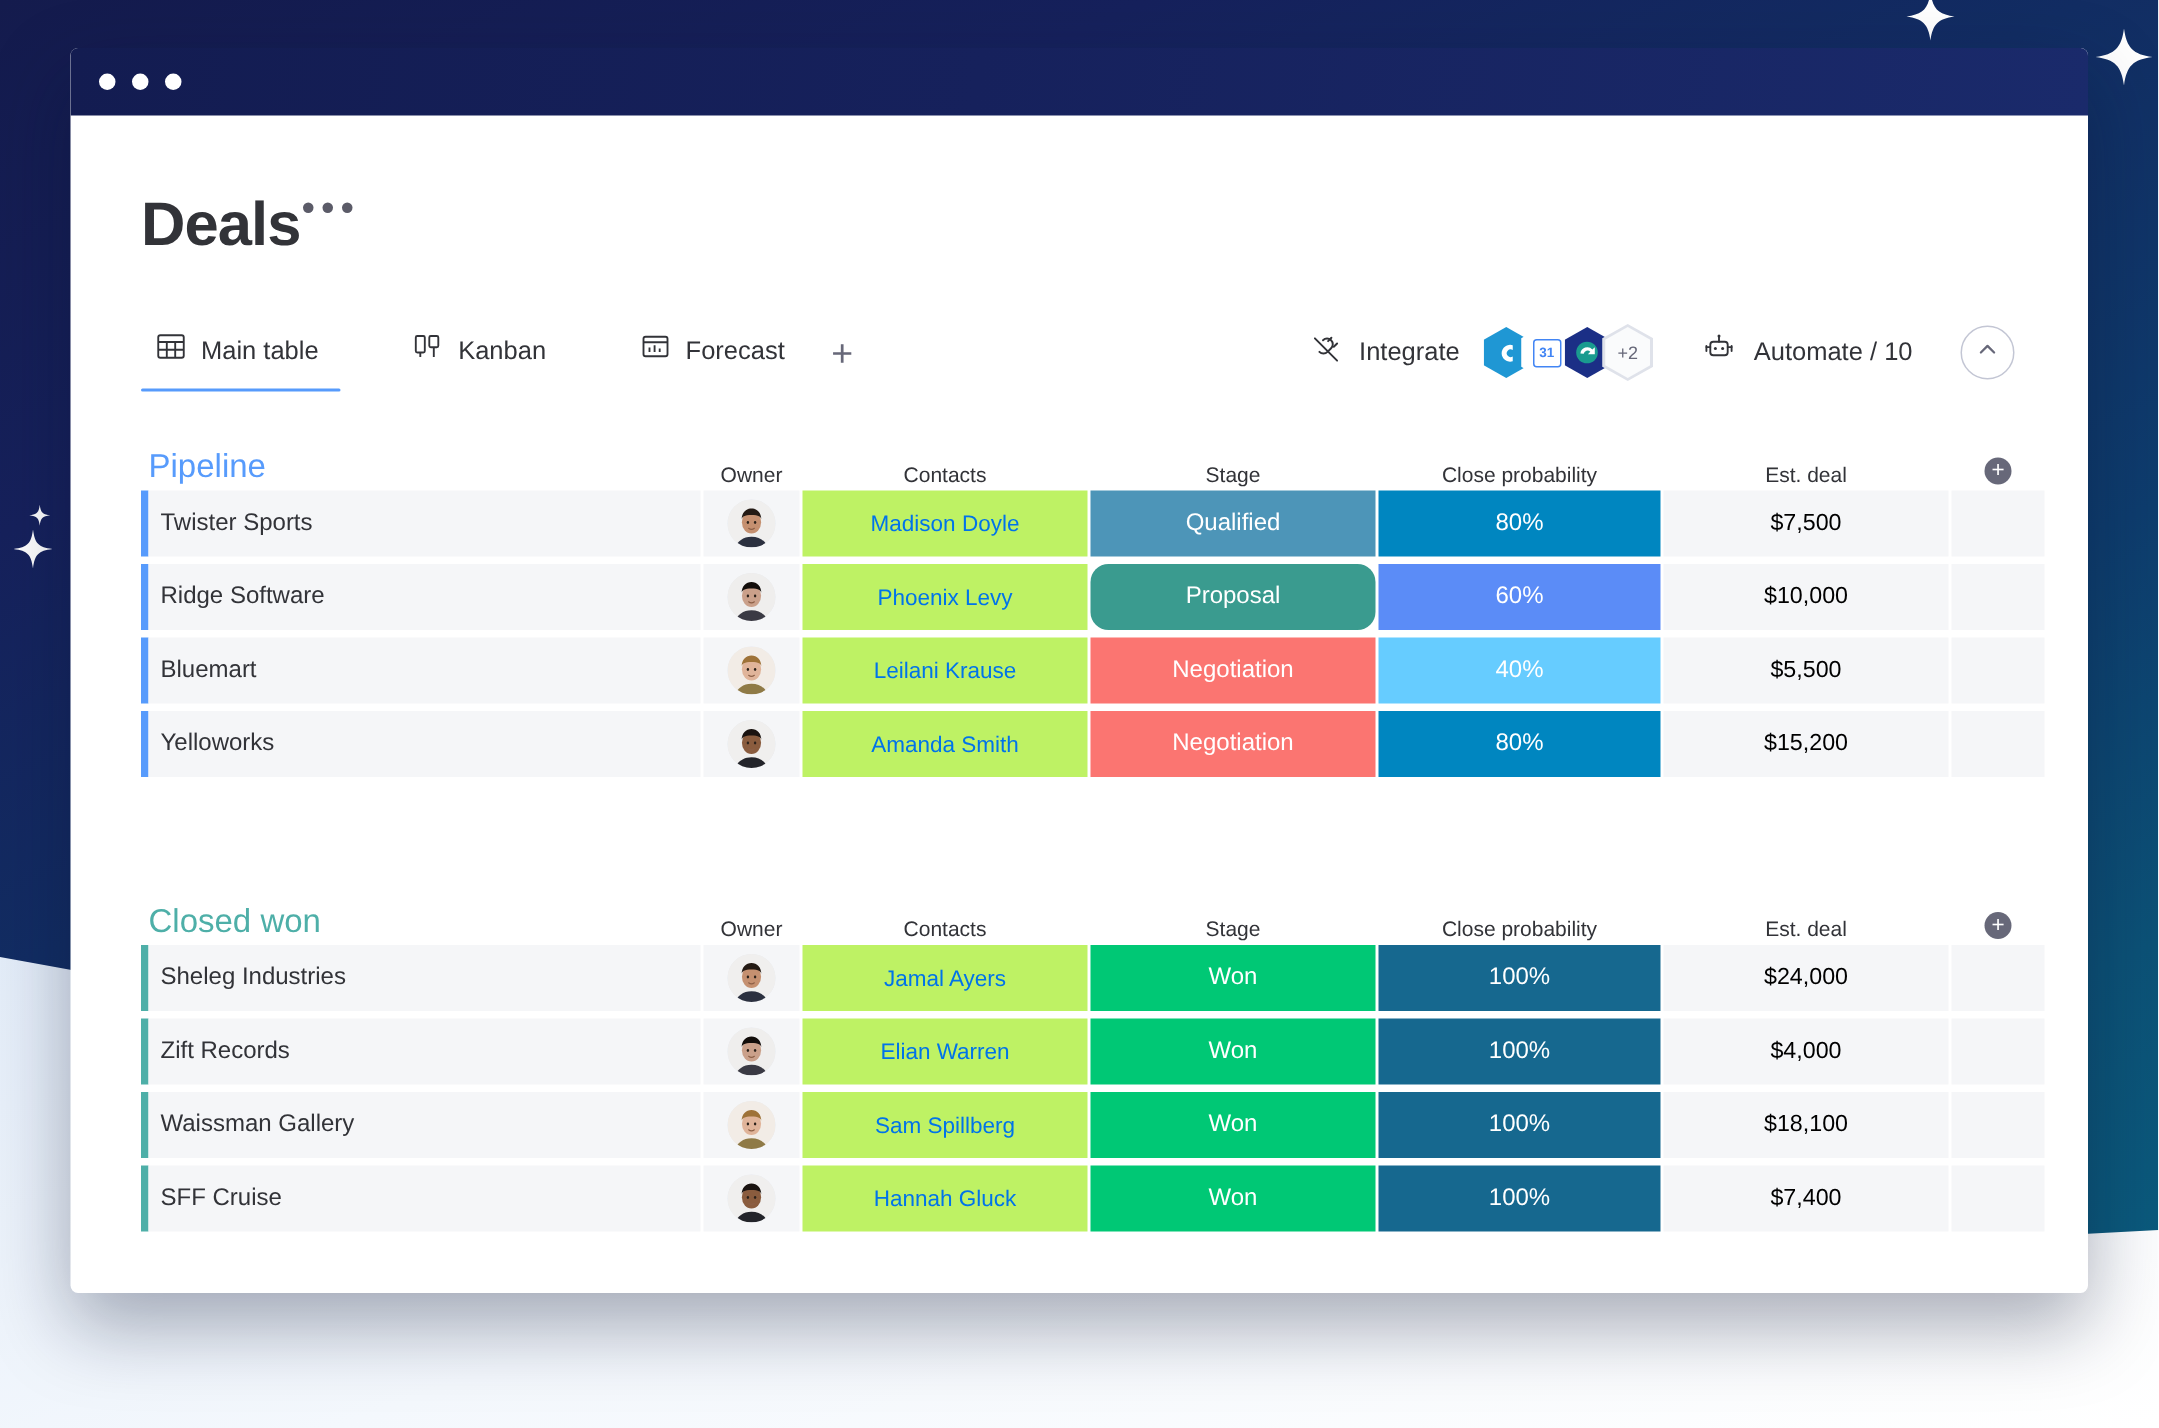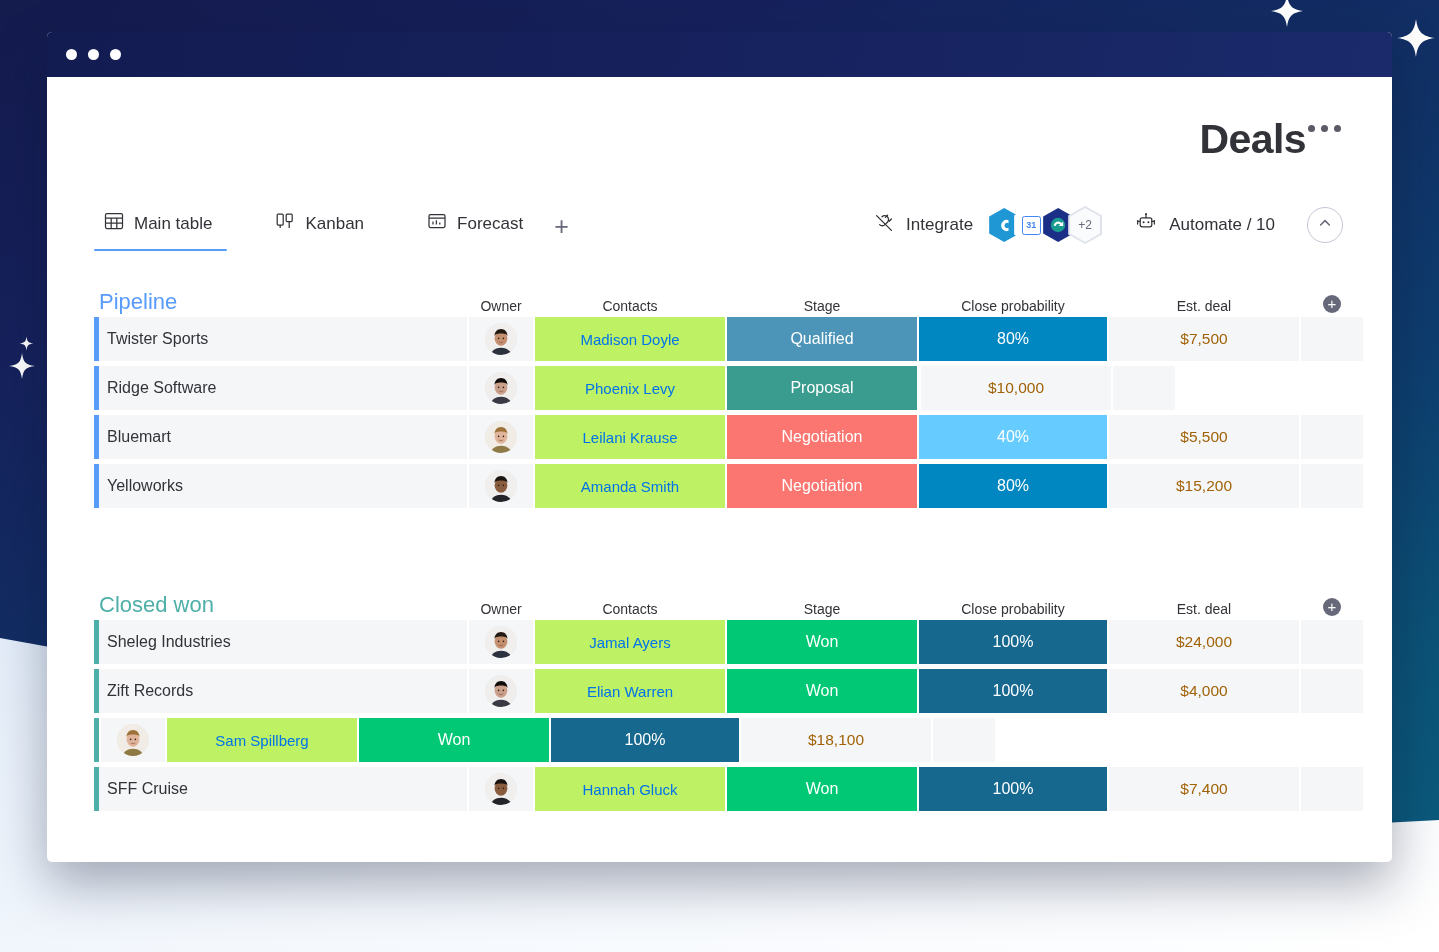--- a/index.html
+++ b/index.html
@@ -36,21 +36,21 @@
   #titlebar {
     height: 45px; width: 100%;
     background: linear-gradient(100deg, #131c51 0%, #16215c 45%, #1a2a6b 100%);
     display: flex; align-items: center; padding-left: 19px; gap: 11px;
   }
   .tb-dot { width: 11px; height: 11px; border-radius: 50%; background: #ffffff; }
 
   #content { padding: 38px 49px 0 47px; position: relative; height: 785px; }
 
   
-  #pageheader { display: flex; align-items: flex-start; justify-content: flex-end; }
+  #pageheader { display: flex; align-items: flex-start; justify-content: flex-start; margin-top: 10px; }
   #page-title {
     font-size: 41px; font-weight: 700; color: #323338; letter-spacing: -0.6px;
     line-height: 1; padding-top: 4px;
   }
   #kebab { display: flex; gap: 6px; align-items: center; padding: 10px 2px; cursor: pointer; }
   #kebab i { width: 7px; height: 7px; border-radius: 50%; background: #5b5b68; display:block; }
 
   
   #toolbar {
     margin-top: 47px; display: flex; align-items: center;
@@ -126,21 +126,21 @@
   .c-est    { width: 190px; flex: none; }
   .c-plus   { width: 62px; flex: none; }
   .gap { width: 2px; flex: none; }
 
   .cell-name {
     background: #f5f6f8; justify-content: flex-start; padding-left: 8px;
     color: #323338; font-size: 16px;
   }
   .cell-owner { background: #f5f6f8; }
   .cell-contact { background: #bef264; color: #0073ea; font-size: 15px; }
-  .cell-est { background: #f5f6f8; color: #a16207; font-size: 15.5px; }
+  .cell-est { background: #f5f6f8; color: #000000; font-size: 15.5px; }
   .cell-plus { background: #f5f6f8; }
   .cell-stage, .cell-prob { color: #ffffff; font-size: 16px; }
 
   .avatar {
     width: 32px; height: 32px; border-radius: 50%; overflow: hidden;
     position: relative; background: #e6e9ef;
   }
   .avatar svg { display:block; width: 100%; height: 100%; }
 
   .plus-circle {
@@ -385,22 +385,23 @@
     <path d="M11.8 17 c0-6 3.6-9.4 8.2-9.4 c4.6 0 8.2 3.4 8.2 9.4 c0-2.6-2.4-4-8.2-4 c-5.8 0-8.2 1.4-8.2 4 z" fill="#120d0a"></path>
     <ellipse cx="17" cy="19.2" rx="1" ry="1.2" fill="#2b211a"></ellipse>
     <ellipse cx="23" cy="19.2" rx="1" ry="1.2" fill="#2b211a"></ellipse>
     <path d="M17.6 24 q2.4 1.8 4.8 0" stroke="#8c5f46" stroke-width="0.9" fill="none" stroke-linecap="round"></path>
   </svg>
               </span>
        </div>
             <div class="gap"></div>
             <div class="c-contact cell cell-contact">Phoenix Levy</div>
             <div class="gap"></div>
-            <div class="c-stage cell cell-stage" style="background:#3a9b8f;">Proposal</div>
-            <div class="gap"></div>
+            <div class="c-stage cell cell-stage" style="background:#3a9b8f;border-radius:12px;">Proposal</div>
+            <div class="gap"></div>
+            <div class="c-prob cell cell-prob" style="background:#5b8cf7;">60%</div>
             <div class="gap"></div>
             <div class="c-est cell cell-est">$10,000</div>
             <div class="gap"></div>
             <div class="c-plus cell cell-plus"></div>
           </div>
           <div class="row">
             <div class="c-accent" style="background:#579bfc;"></div>
             <div class="c-name cell cell-name">Bluemart</div>
             <div class="gap"></div>
             <div class="c-owner cell cell-owner">
@@ -533,20 +534,21 @@
             <div class="c-stage cell cell-stage" style="background:#00c875;">Won</div>
             <div class="gap"></div>
             <div class="c-prob cell cell-prob" style="background:#16688f;">100%</div>
             <div class="gap"></div>
             <div class="c-est cell cell-est">$4,000</div>
             <div class="gap"></div>
             <div class="c-plus cell cell-plus"></div>
           </div>
           <div class="row">
             <div class="c-accent" style="background:#4eafa8;"></div>
+            <div class="c-name cell cell-name">Waissman Gallery</div>
             <div class="gap"></div>
             <div class="c-owner cell cell-owner">
          <span class="avatar">
                 <svg viewBox="0 0 40 40">
     <rect width="40" height="40" fill="#f2ece6"></rect>
     <path d="M20 31 c-7 0-12 4-13.5 9 h27 C32 35 27 31 20 31 z" fill="#8f7a46"></path>
     <ellipse cx="20" cy="19" rx="8" ry="9.4" fill="#e0b49a"></ellipse>
     <path d="M11.8 17 c0-6 3.6-9.4 8.2-9.4 c4.6 0 8.2 3.4 8.2 9.4 c0-2.6-2.4-4-8.2-4 c-5.8 0-8.2 1.4-8.2 4 z" fill="#9e7238"></path>
     <ellipse cx="17" cy="19.2" rx="1" ry="1.2" fill="#2b211a"></ellipse>
     <ellipse cx="23" cy="19.2" rx="1" ry="1.2" fill="#2b211a"></ellipse>

